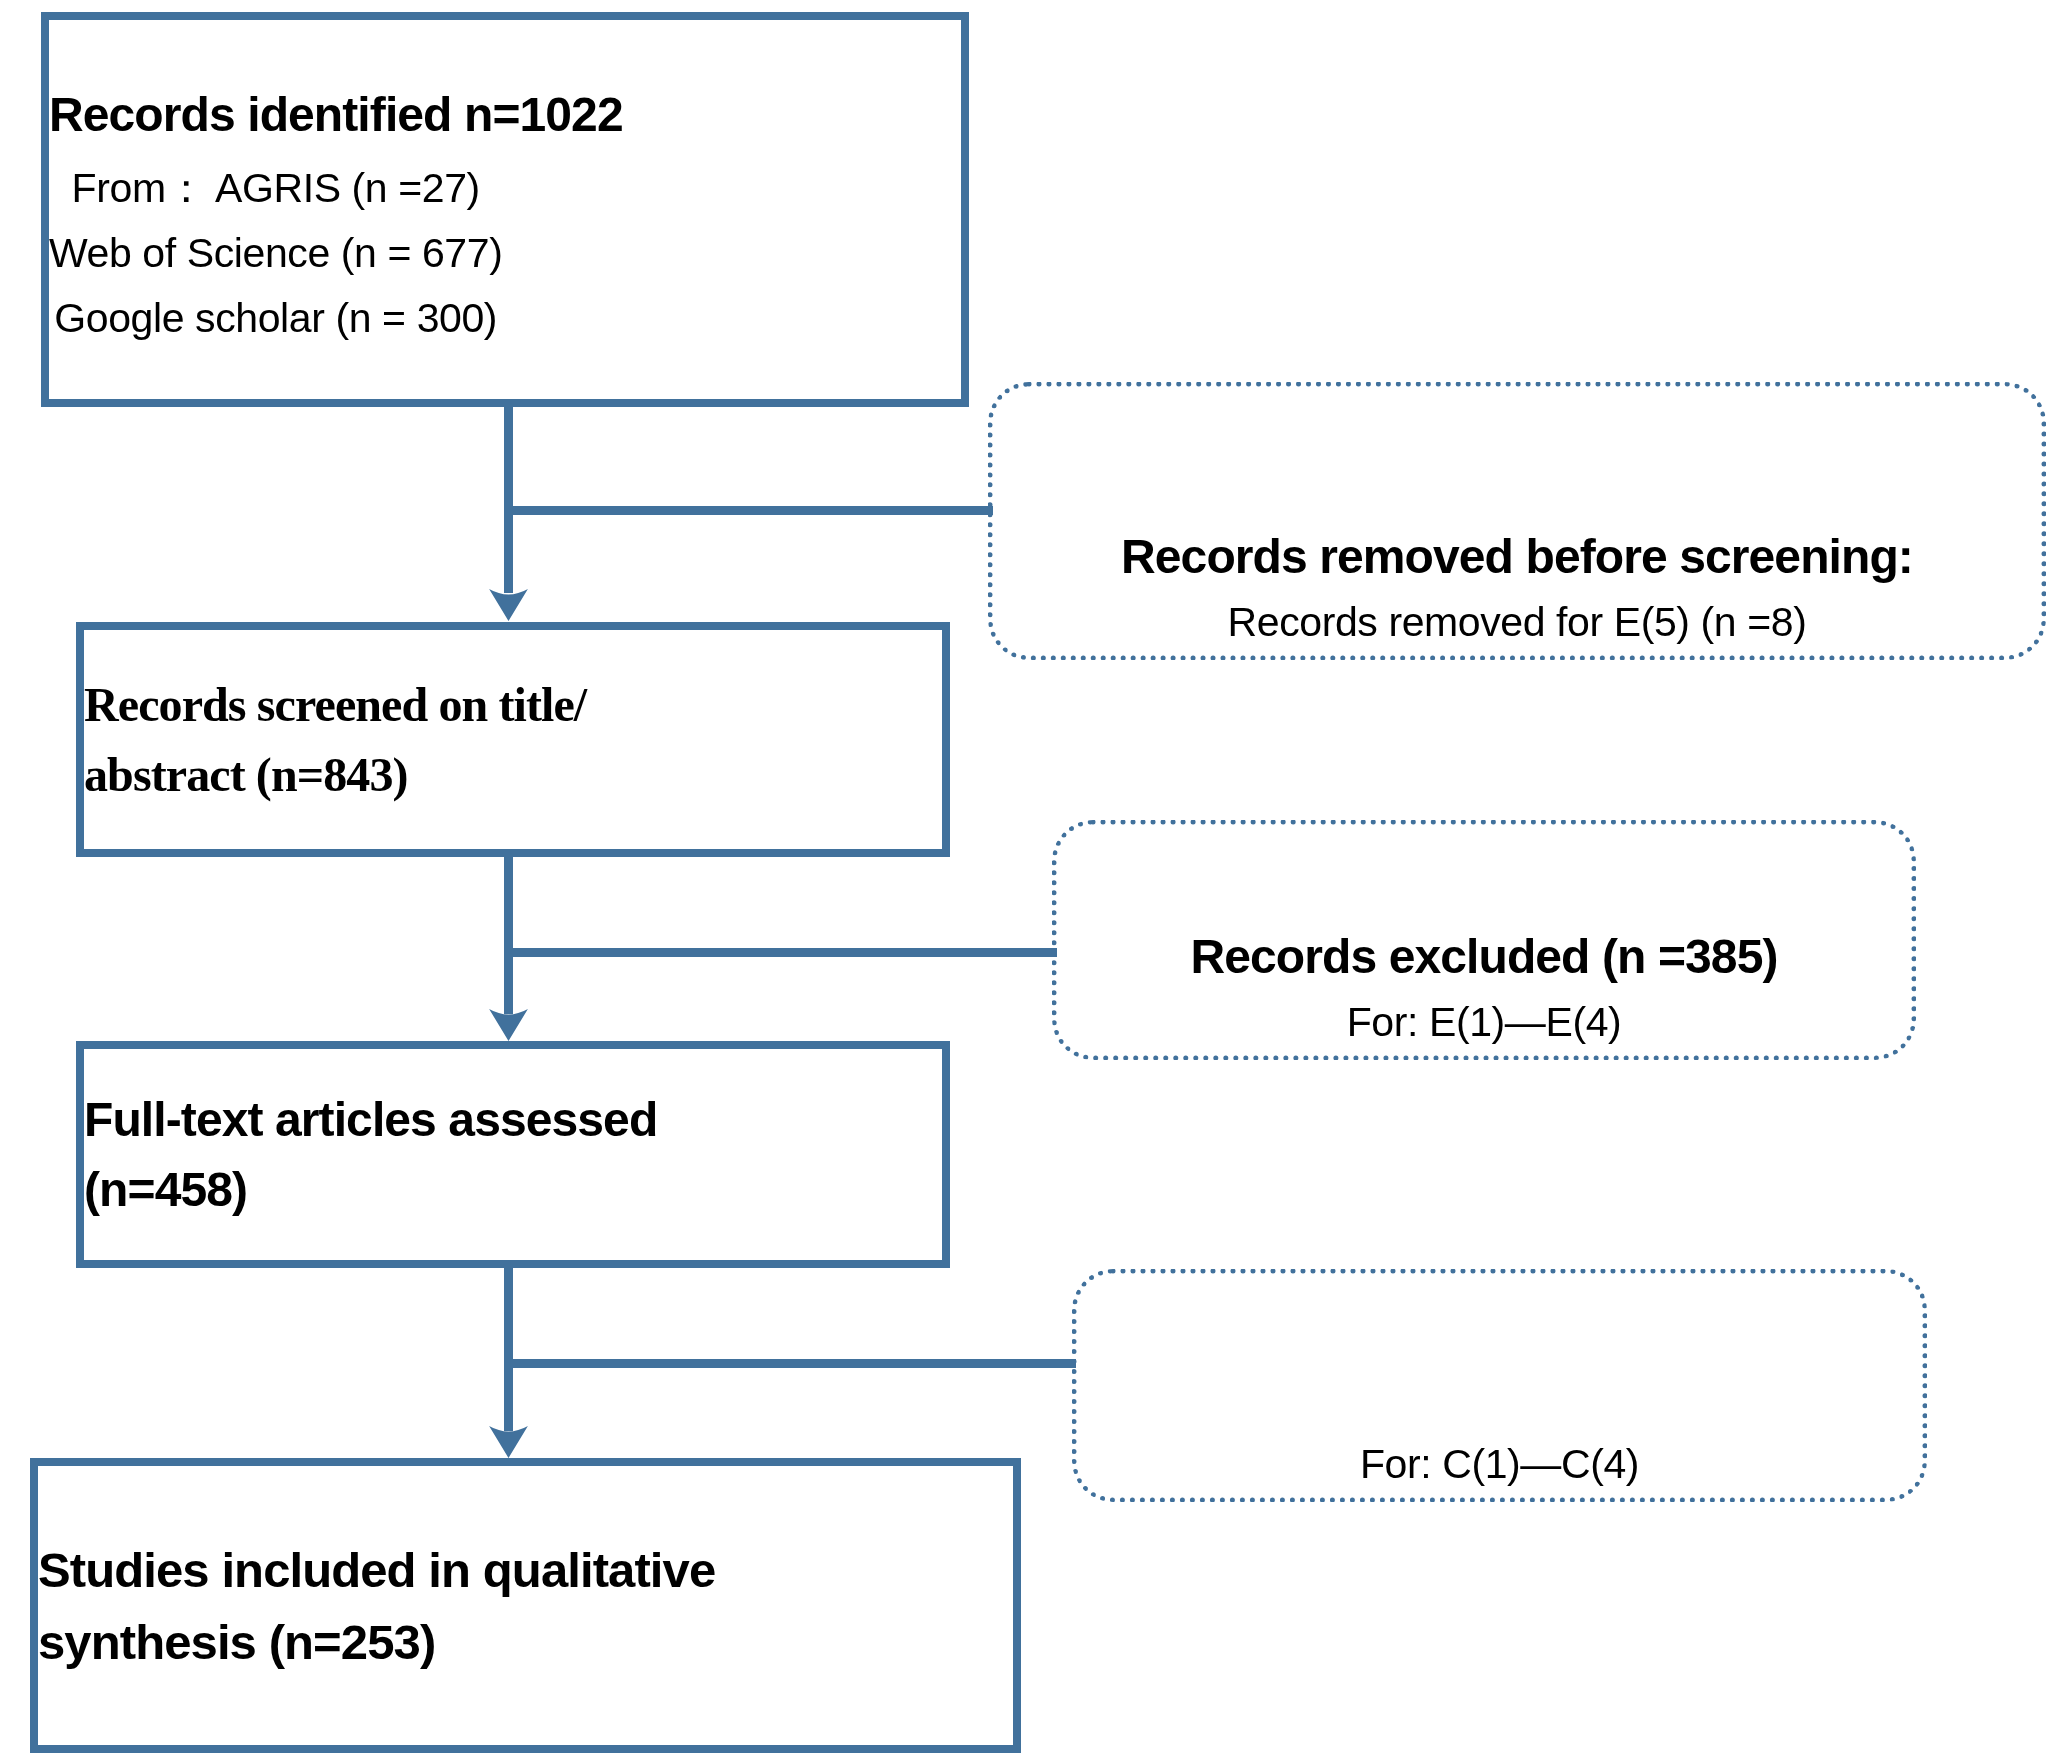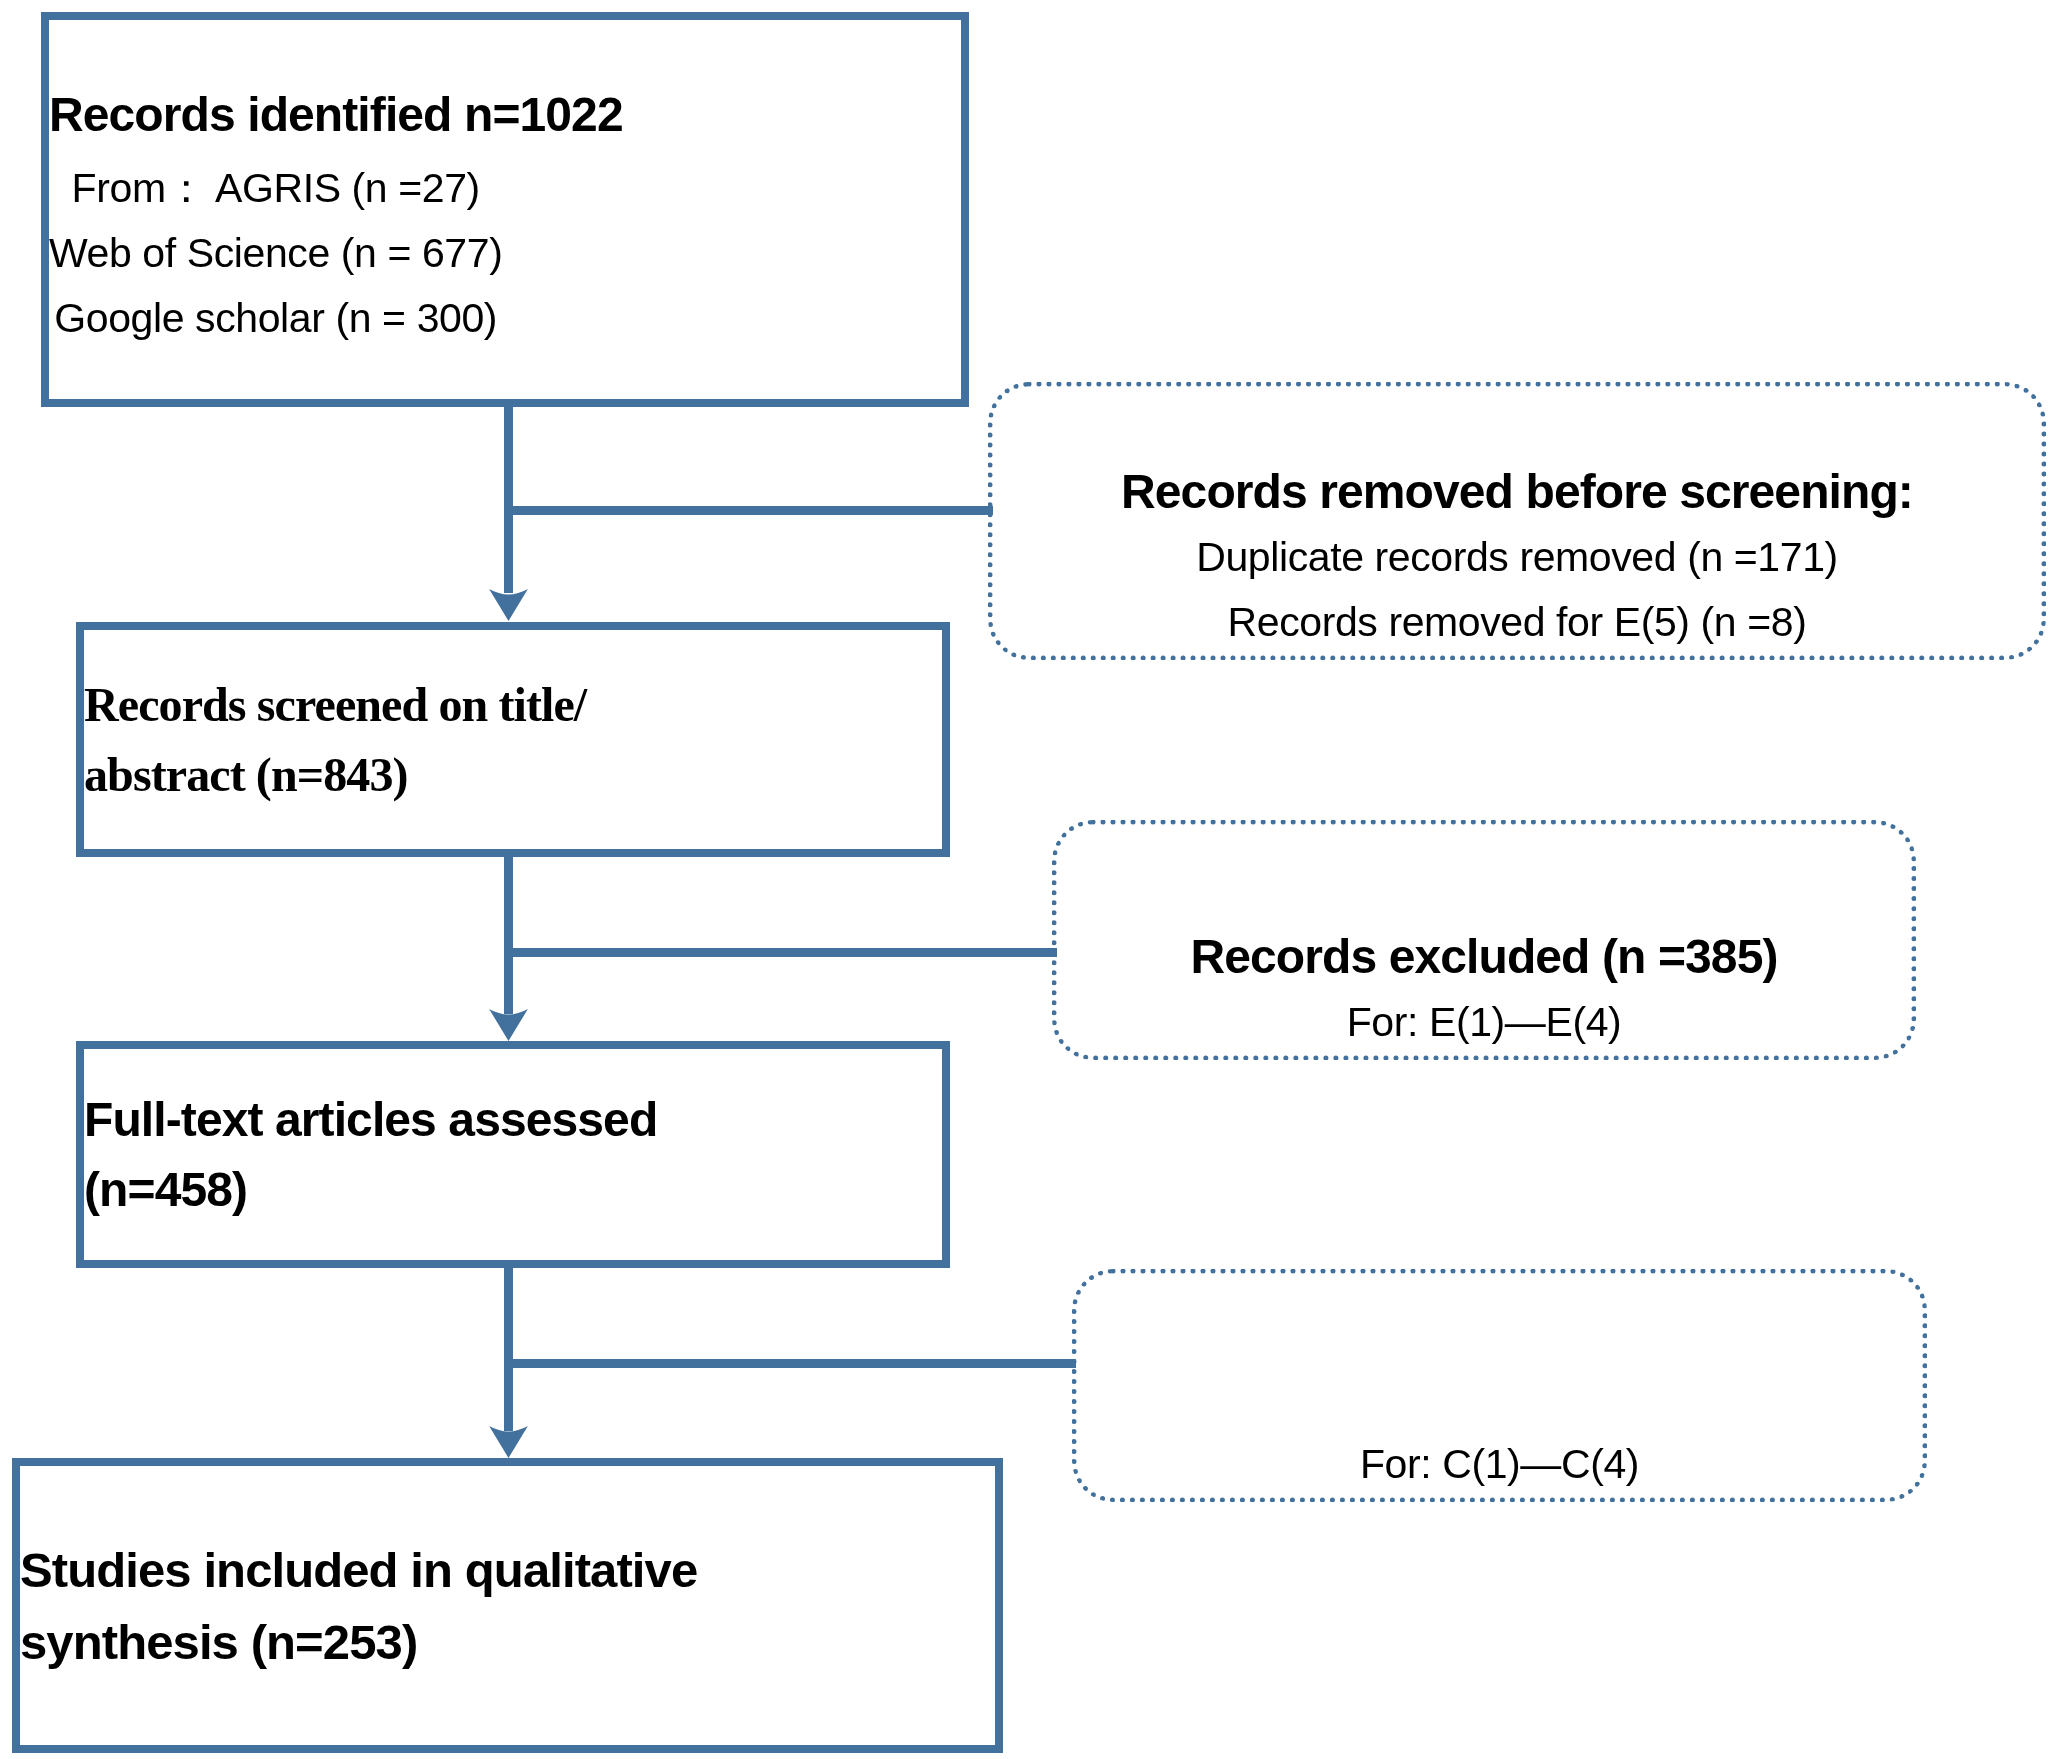--- a/index.html
+++ b/index.html
@@ -38,21 +38,21 @@
     font-size:41px;
     line-height:65px;
     letter-spacing:-0.4px;
   }
   #box-identified{left:41px;top:12px;width:928px;height:395px;justify-content:flex-start;padding-top:61px;}
   #box-identified .box-lines{margin-top:6.8px;}
   #box-screened{left:76px;top:622px;width:874px;height:235px;font-family:Liberation Serif, serif;}
   #box-screened .box-title{line-height:70px;}
   #box-fulltext{left:76px;top:1041px;width:874px;height:227px;}
   #box-fulltext .box-title{line-height:70px;}
-  #box-included{left:12px;top:1458px;width:991px;height:295px;}
+  #box-included{left:30px;top:1458px;width:991px;height:295px;}
   #box-included .box-title{font-size:49px;line-height:72px;}
   
   .dotted-box{
     position:absolute;
     box-sizing:border-box;
     border:5.1px dotted var(--blue);
     border-radius:41px;
     background:transparent;
     display:flex;
     flex-direction:column;
@@ -98,21 +98,20 @@
     <div class="box-title">Records identified n=1022</div>
     <div class="box-lines">
       <div class="box-line">From：  AGRIS  (n =27)</div>
       <div class="box-line">Web of Science  (n = 677)</div>
       <div class="box-line">Google scholar  (n = 300)</div>
     </div>
   </div>
 
   <div class="dotted-box" id="callout-removed">
     <div class="box-title">Records removed before screening:</div>
-    <div class="box-line">Duplicate records removed  (n =171)</div>
     <div class="box-line">Records removed for E(5) (n =8)</div>
   </div>
 
   <div class="solid-box" id="box-screened">
     <div class="box-title">Records screened on title/</div>
     <div class="box-title">abstract (n=843)</div>
   </div>
 
   <div class="dotted-box" id="callout-excluded-screening">
     <div class="box-title">Records excluded (n =385)</div>

